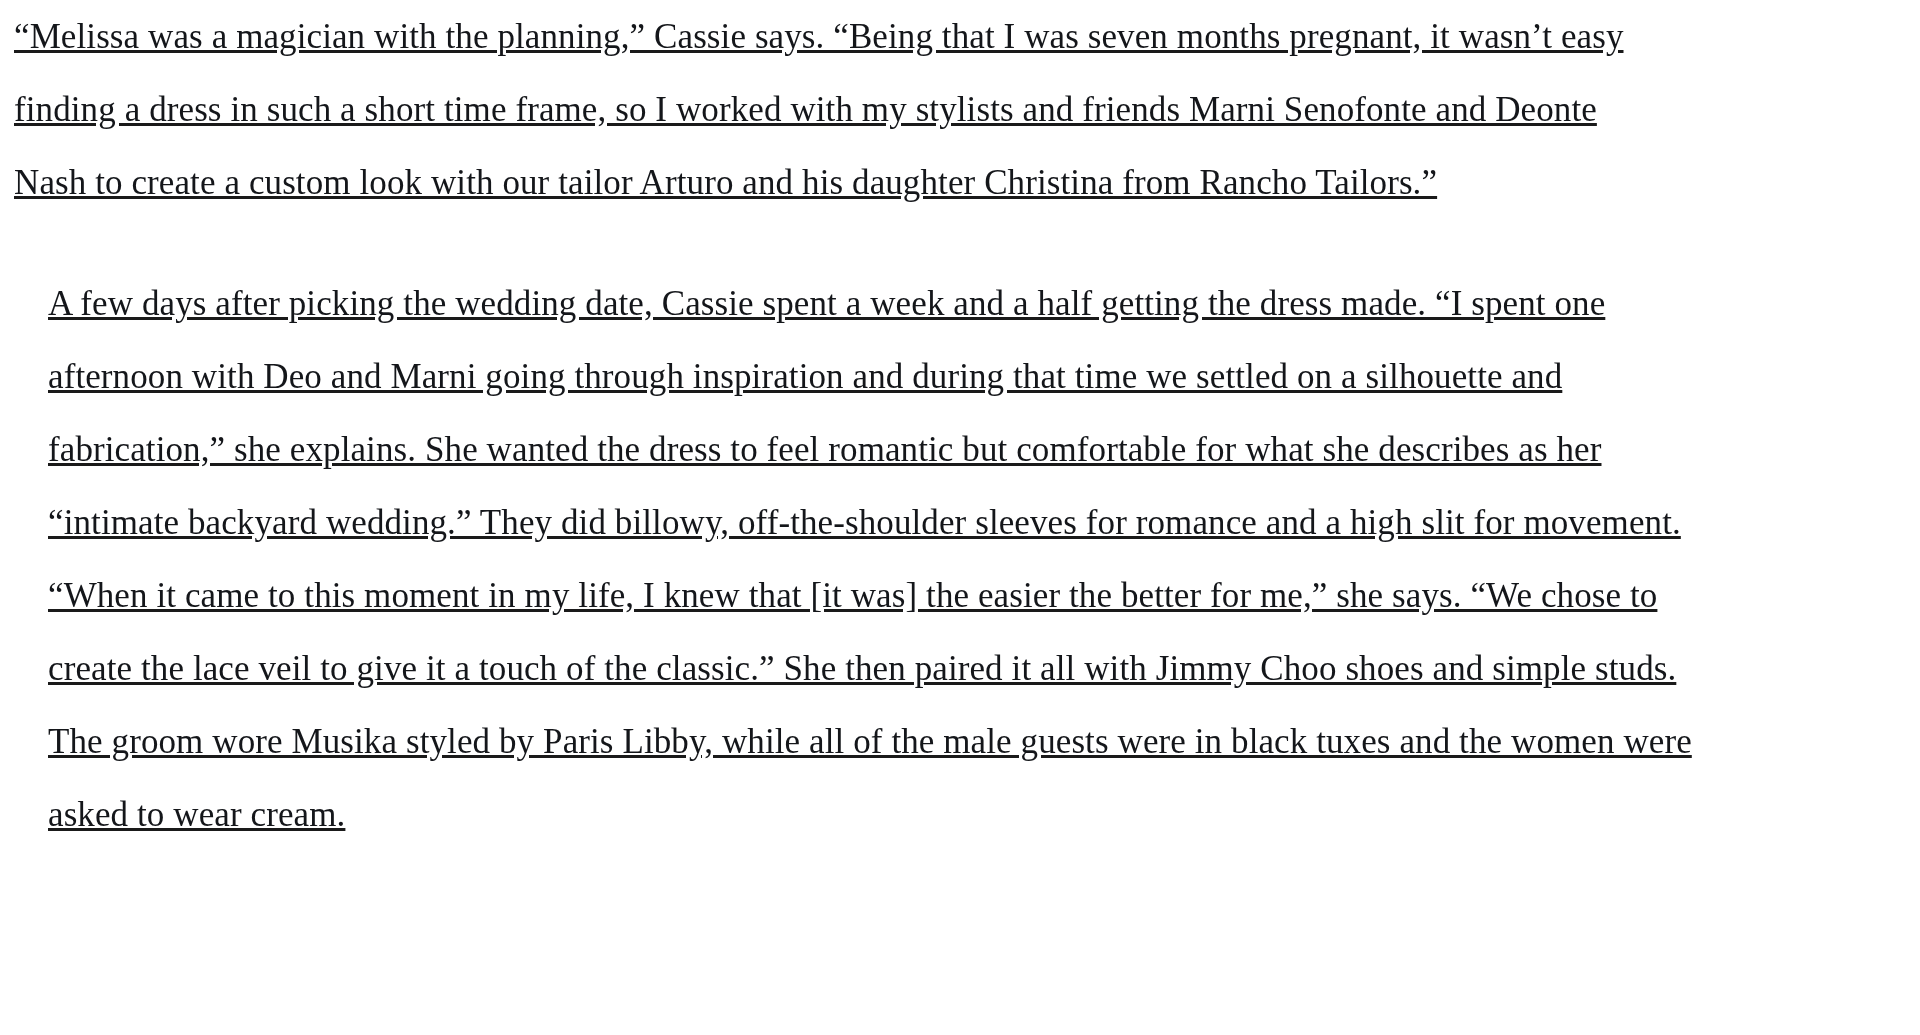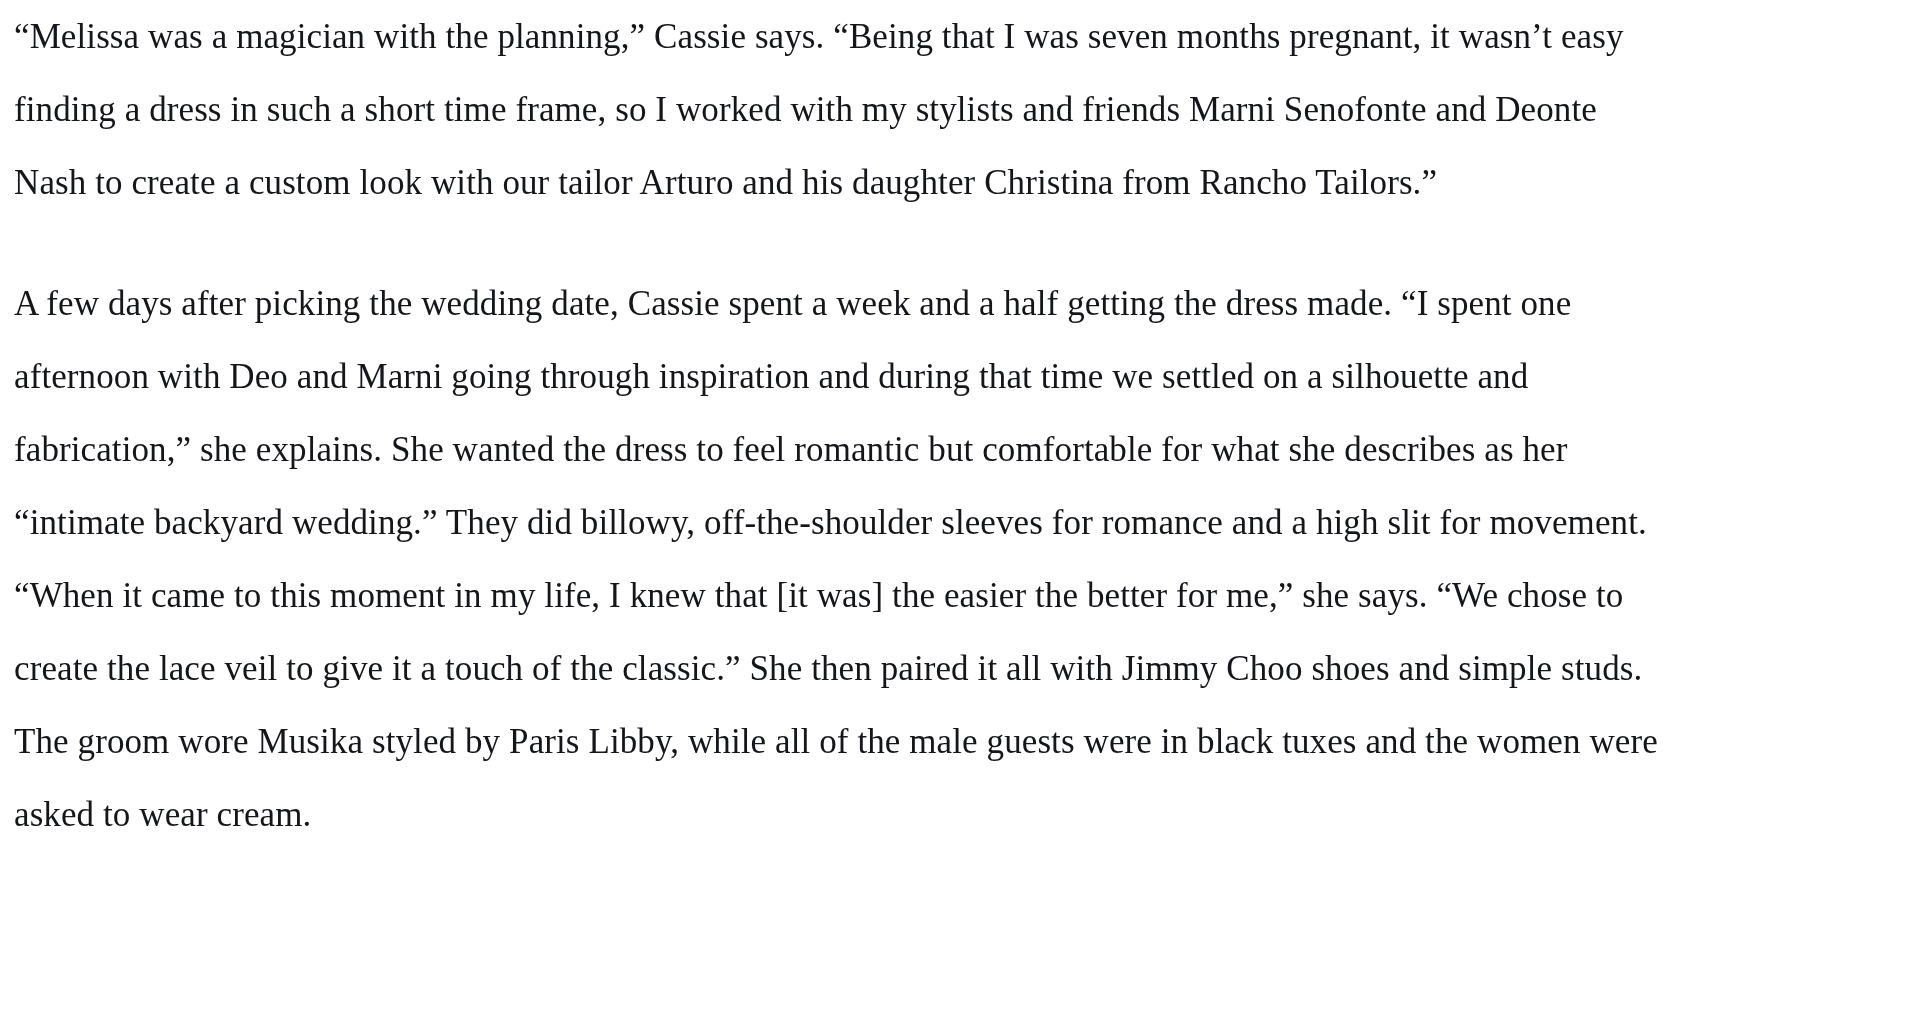--- a/index.html
+++ b/index.html
@@ -11,39 +11,41 @@
     width: 1920px;
     height: 1035px;
     overflow: hidden;
     font-family: "Liberation Serif", "DejaVu Serif", serif;
     color: #1a1a1a;
   }
   .article {
     box-sizing: border-box;
     width: 1920px;
     padding: 0 20px 0 14px;
+    text-decoration: underline;
   }
   .para {
     font-size: 35px;
     line-height: 73px;
     letter-spacing: 0.1px;
     color: #14161a;
     margin: 0;
     max-width: 1640px;
     text-align: left;
     font-weight: 400;
   }
   .para + .para {
     margin-top: 48px;
   }
   .para-1 {
     max-width: 1660px;
   }
   .para-2 {
     max-width: 1645px;
+    margin-left: 34px;
   }
 </style>
 </head>
 <body>
 
 <div class="article">
   <p class="para para-1">“Melissa was a magician with the planning,” Cassie says. “Being that I was seven months pregnant, it wasn’t easy finding a dress in such a short time frame, so I worked with my stylists and friends Marni Senofonte and Deonte Nash to create a custom look with our tailor Arturo and his daughter Christina from Rancho Tailors.”</p>
   <p class="para para-2">A few days after picking the wedding date, Cassie spent a week and a half getting the dress made. “I spent one afternoon with Deo and Marni going through inspiration and during that time we settled on a silhouette and fabrication,” she explains. She wanted the dress to feel romantic but comfortable for what she describes as her “intimate backyard wedding.” They did billowy, off-the-shoulder sleeves for romance and a high slit for movement. “When it came to this moment in my life, I knew that [it was] the easier the better for me,” she says. “We chose to create the lace veil to give it a touch of the classic.” She then paired it all with Jimmy Choo shoes and simple studs. The groom wore Musika styled by Paris Libby, while all of the male guests were in black tuxes and the women were asked to wear cream.</p>
 </div>
 

